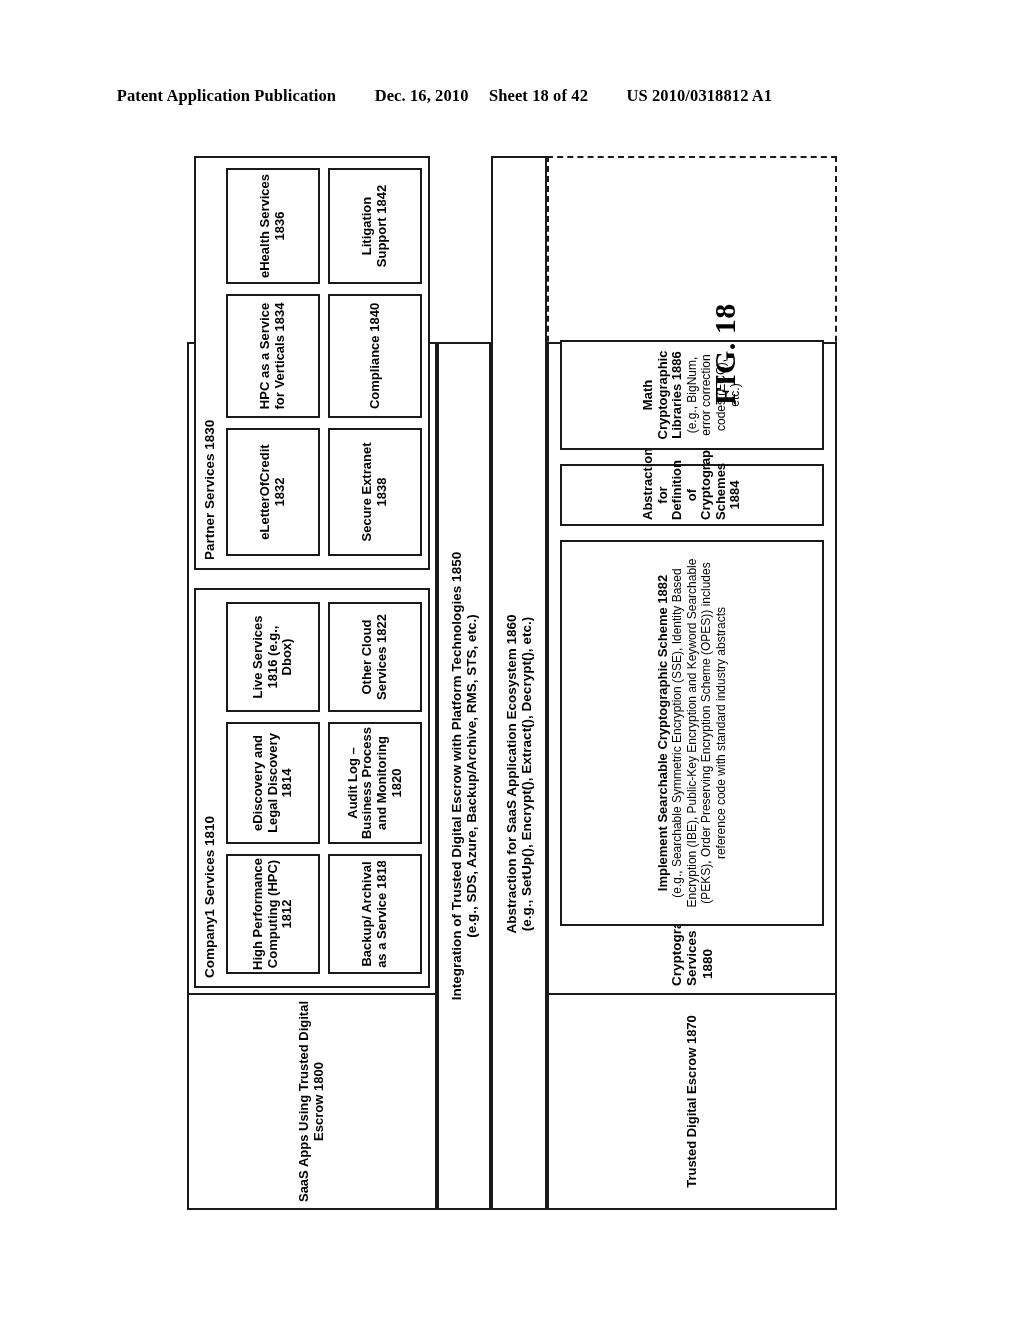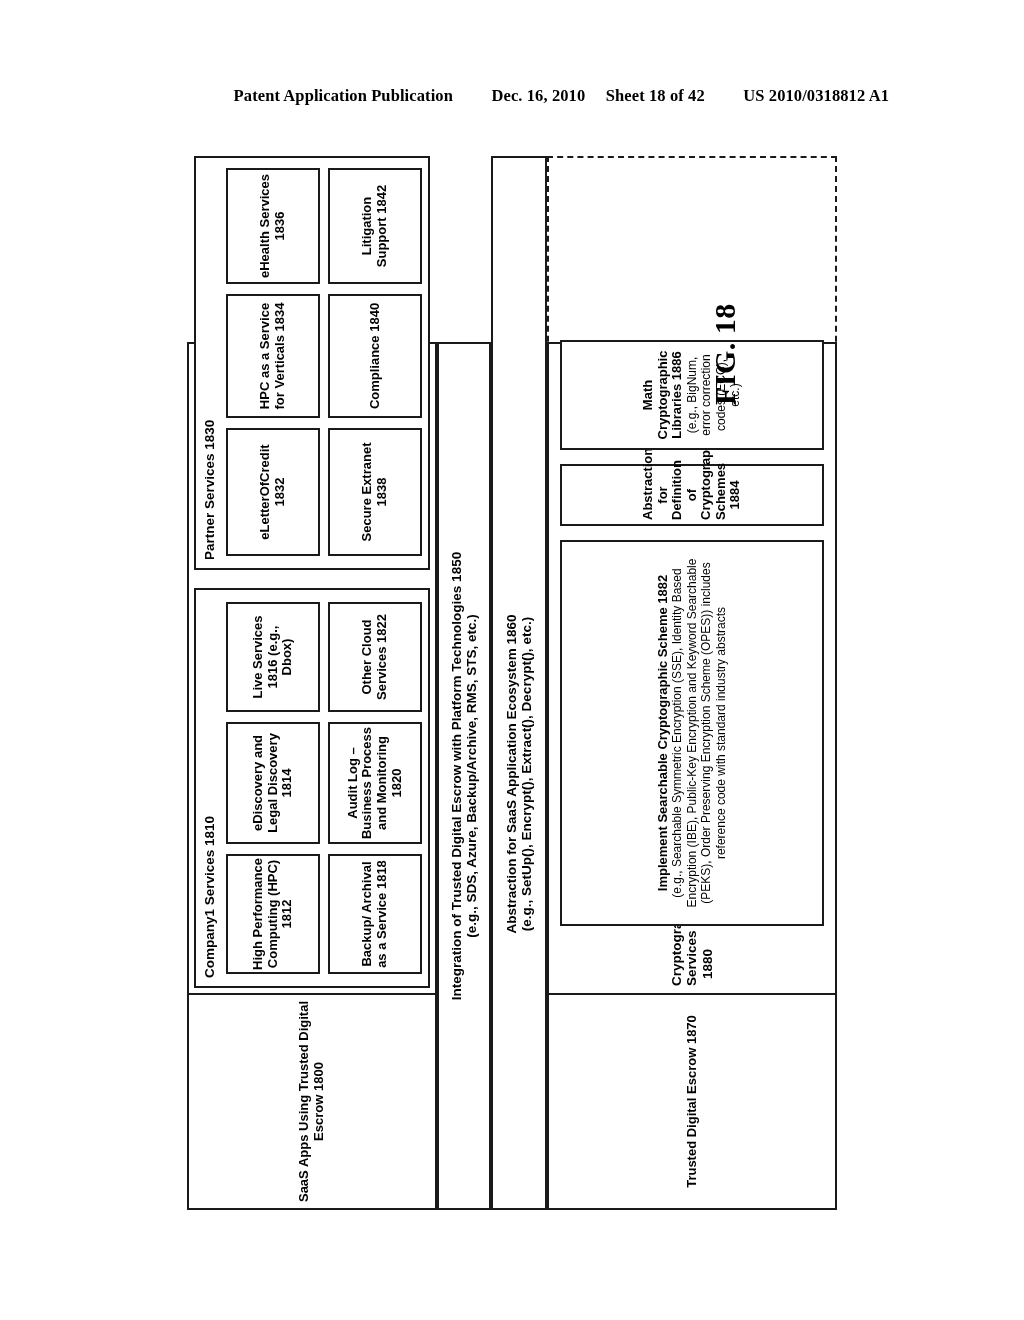--- a/index.html
+++ b/index.html
@@ -15,21 +15,21 @@
     color: #000000;
     overflow: hidden;
   }
 
   
   .page-header {
     position: absolute;
     left: 0;
     top: 86px;
     width: 889px;
-    text-align: right;
+    text-align: center;
     font-family: "Liberation Serif", serif;
     font-weight: bold;
     font-size: 16.5px;
     letter-spacing: 0.1px;
     white-space: nowrap;
   }
   .page-header span { display: inline-block; vertical-align: baseline; }
   .hdr-gap-1 { width: 30px; }
   .hdr-gap-2 { width: 12px; }
   .hdr-gap-3 { width: 30px; }

